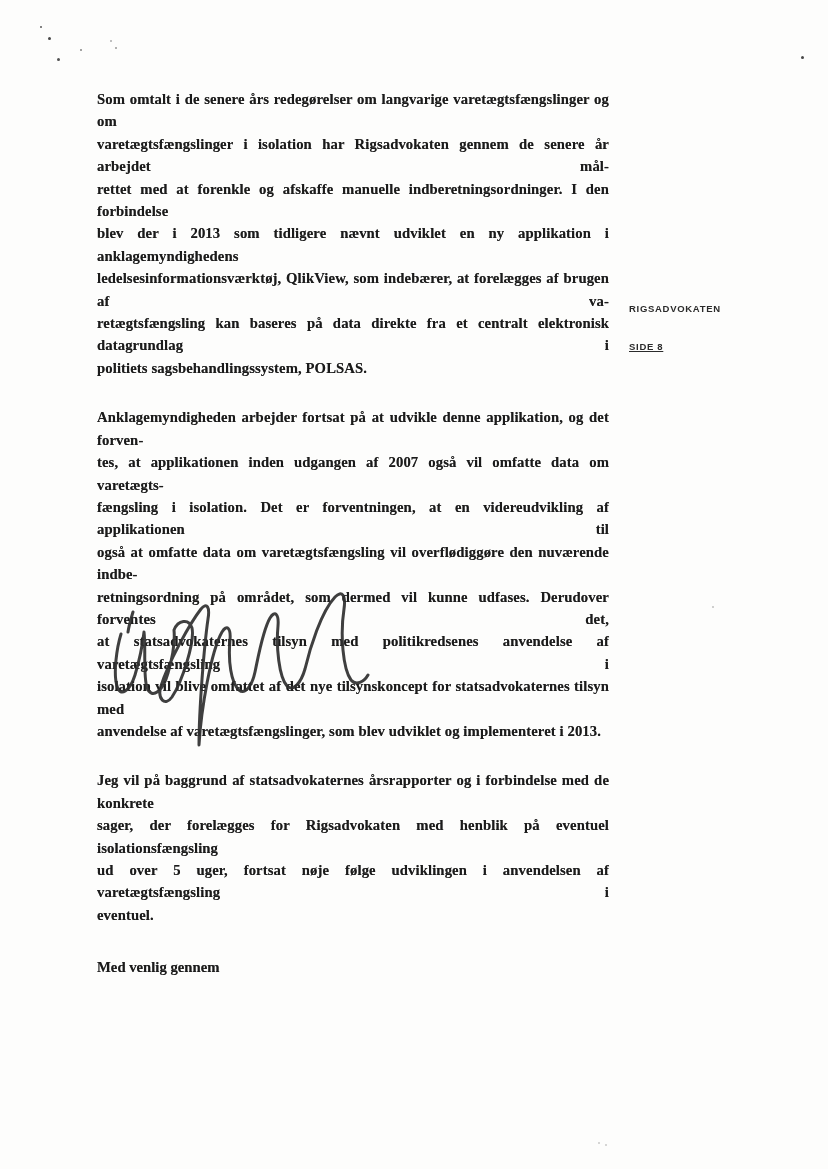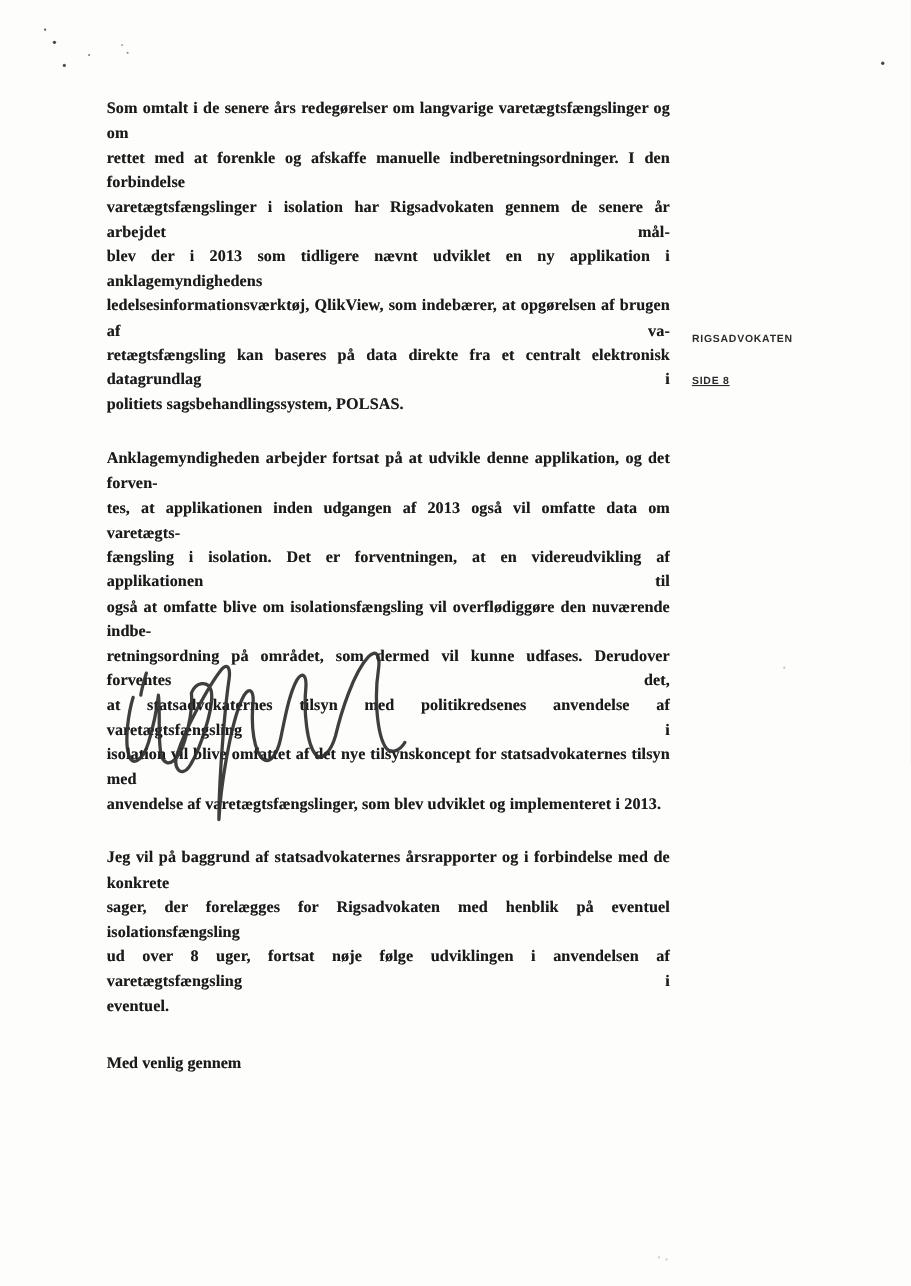--- a/index.html
+++ b/index.html
@@ -90,41 +90,41 @@
 </style>
 </head>
 <body>
 
 <div class="page">
 
   <div class="body-col">
     <div id="paragraphs">
         <div class="paragraph">
           <div class="tline jline">Som omtalt i de senere års redegørelser om langvarige varetægtsfængslinger og om</div>
+          <div class="tline jline">varetægtsfængslinger i isolation har Rigsadvokaten gennem de senere år arbejdet mål-</div>
           <div class="tline jline">rettet med at forenkle og afskaffe manuelle indberetningsordninger. I den forbindelse</div>
-          <div class="tline jline">varetægtsfængslinger i isolation har Rigsadvokaten gennem de senere år arbejdet mål-</div>
           <div class="tline jline">blev der i 2013 som tidligere nævnt udviklet en ny applikation i anklagemyndighedens</div>
-          <div class="tline jline">ledelsesinformationsværktøj, QlikView, som indebærer, at opgørelsen af brugen af va-</div>
+          <div class="tline jline">ledelsesinformationsværktøj, QlikView, som indebærer, at forelægges af brugen af va-</div>
           <div class="tline jline">retægtsfængsling kan baseres på data direkte fra et centralt elektronisk datagrundlag i</div>
           <div class="tline lline">politiets sagsbehandlingssystem, POLSAS.</div>
         </div>
         <div class="paragraph">
           <div class="tline jline">Anklagemyndigheden arbejder fortsat på at udvikle denne applikation, og det forven-</div>
-          <div class="tline jline">tes, at applikationen inden udgangen af 2013 også vil omfatte data om varetægts-</div>
+          <div class="tline jline">tes, at applikationen inden udgangen af 2007 også vil omfatte data om varetægts-</div>
           <div class="tline jline">fængsling i isolation. Det er forventningen, at en videreudvikling af applikationen til</div>
-          <div class="tline jline">også at omfatte blive om isolationsfængsling vil overflødiggøre den nuværende indbe-</div>
+          <div class="tline jline">også at omfatte data om varetægtsfængsling vil overflødiggøre den nuværende indbe-</div>
           <div class="tline jline">retningsordning på området, som dermed vil kunne udfases. Derudover forventes det,</div>
           <div class="tline jline">at statsadvokaternes tilsyn med politikredsenes anvendelse af varetægtsfængsling i</div>
           <div class="tline jline">isolation vil blive omfattet af det nye tilsynskoncept for statsadvokaternes tilsyn med</div>
           <div class="tline lline">anvendelse af varetægtsfængslinger, som blev udviklet og implementeret i 2013.</div>
         </div>
         <div class="paragraph">
           <div class="tline jline">Jeg vil på baggrund af statsadvokaternes årsrapporter og i forbindelse med de konkrete</div>
           <div class="tline jline">sager, der forelægges for Rigsadvokaten med henblik på eventuel isolationsfængsling</div>
-          <div class="tline jline">ud over 8 uger, fortsat nøje følge udviklingen i anvendelsen af varetægtsfængsling i</div>
+          <div class="tline jline">ud over 5 uger, fortsat nøje følge udviklingen i anvendelsen af varetægtsfængsling i</div>
           <div class="tline lline">eventuel.</div>
         </div>
       </div>
     <div class="closing">Med venlig gennem</div>
   </div>
 
   <svg class="signature" viewBox="0 0 275 165" xmlns="http://www.w3.org/2000/svg">
     <path d="M28,27 C26,34 24,40 23,47
              M16,49
              C12,62 8,88 12,101

